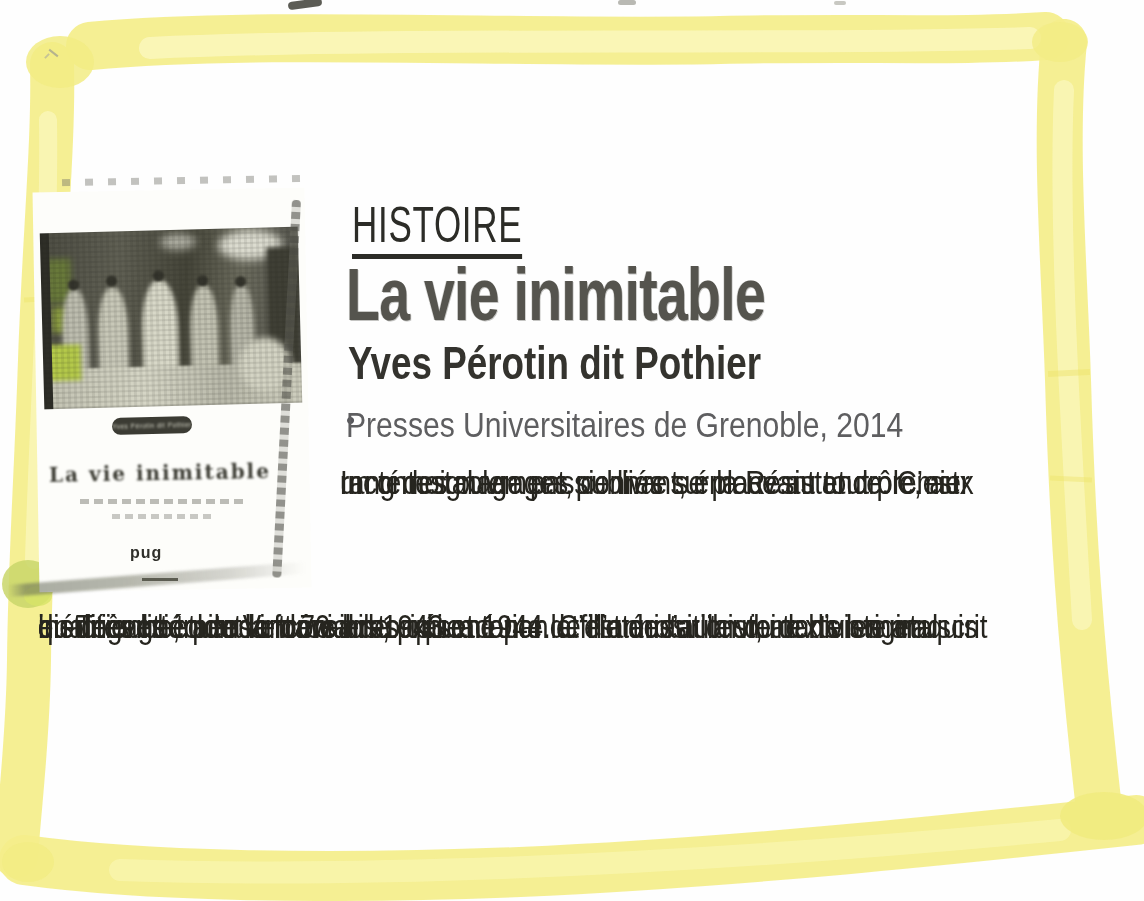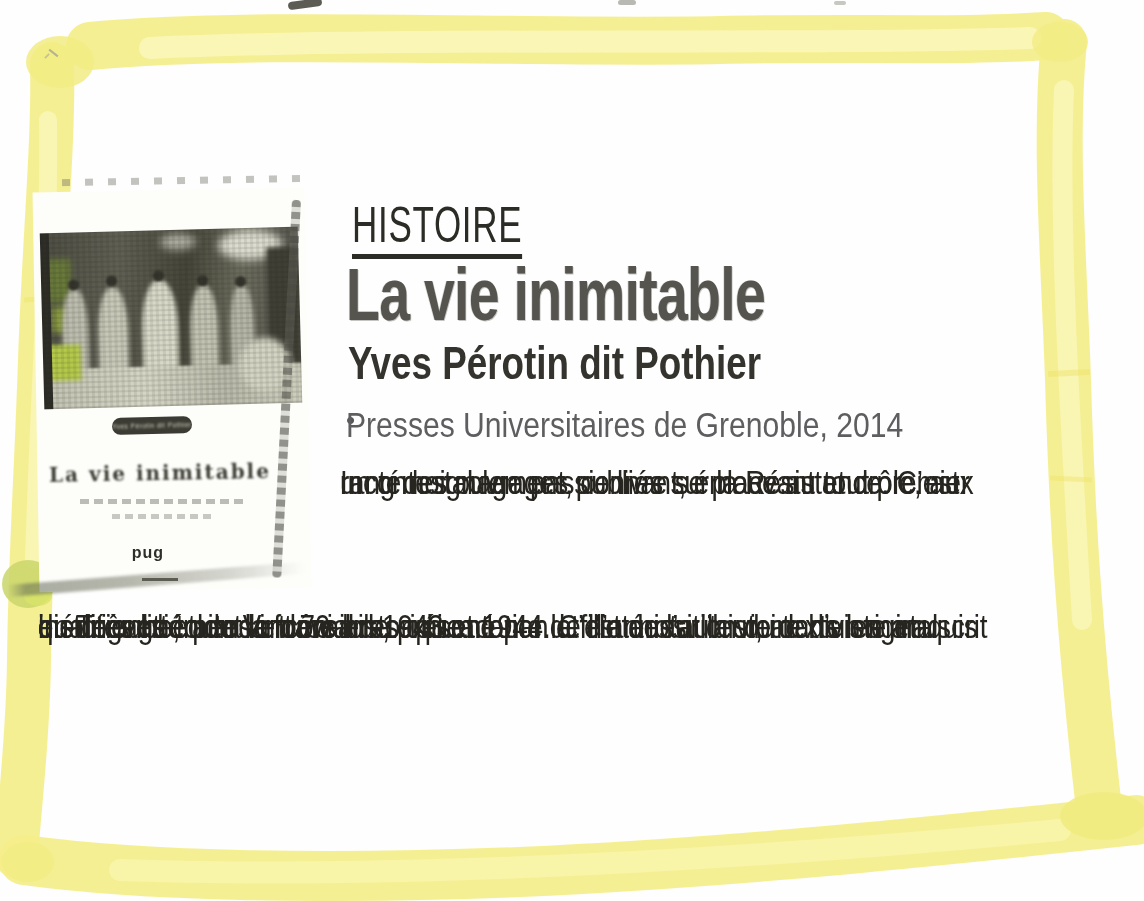--- a/index.html
+++ b/index.html
@@ -66,21 +66,21 @@
   .banner-pill{left:112px;top:417px;width:80px;height:17px;background:#3b3b33;border-radius:9px;
     transform:rotate(-1.5deg);overflow:hidden;display:flex;align-items:center;justify-content:center;}
   .banner-pill span{position:static;font-size:6.5px;color:#d6d6c8;white-space:nowrap;filter:blur(.8px);letter-spacing:.5px;}
   .cover-title{left:48px;top:461px;width:224px;text-align:center;
     font-family:"DejaVu Serif",serif;font-weight:bold;font-size:20px;color:#3c3c34;
     letter-spacing:2px;filter:blur(.8px);transform:rotate(-1deg);white-space:nowrap;}
   .sub1{left:80px;top:499px;width:168px;height:5px;filter:blur(.5px);opacity:.8;
     background:repeating-linear-gradient(90deg, rgba(128,128,120,.65) 0 9px, transparent 9px 14px);}
   .sub2{left:112px;top:514px;width:102px;height:5px;filter:blur(.5px);opacity:.7;
     background:repeating-linear-gradient(90deg, rgba(128,128,120,.6) 0 8px, transparent 8px 13px);}
-  .logo{left:120px;top:544px;width:44px;text-align:right;font-weight:bold;font-size:16px;
+  .logo{left:130px;top:544px;width:44px;text-align:left;font-weight:bold;font-size:16px;
     color:#2f2f2a;filter:blur(.7px);letter-spacing:1px;}
   .logo-rule{left:142px;top:578px;width:36px;height:3px;background:#4a4a42;filter:blur(.6px);}
 
   
   .scale{display:inline-block;transform-origin:left top;white-space:nowrap;}
 
   .section-heading{left:352px;top:200px;font-size:50px;line-height:1;color:#2c2c27;filter:blur(.3px);}
   .section-heading .scale{transform:scaleX(.70);border-bottom:5px solid #2c2c27;padding-bottom:4px;letter-spacing:1px;}
 
   .headline{left:346px;top:258px;font-size:74px;line-height:1;font-weight:bold;color:#55544e;

